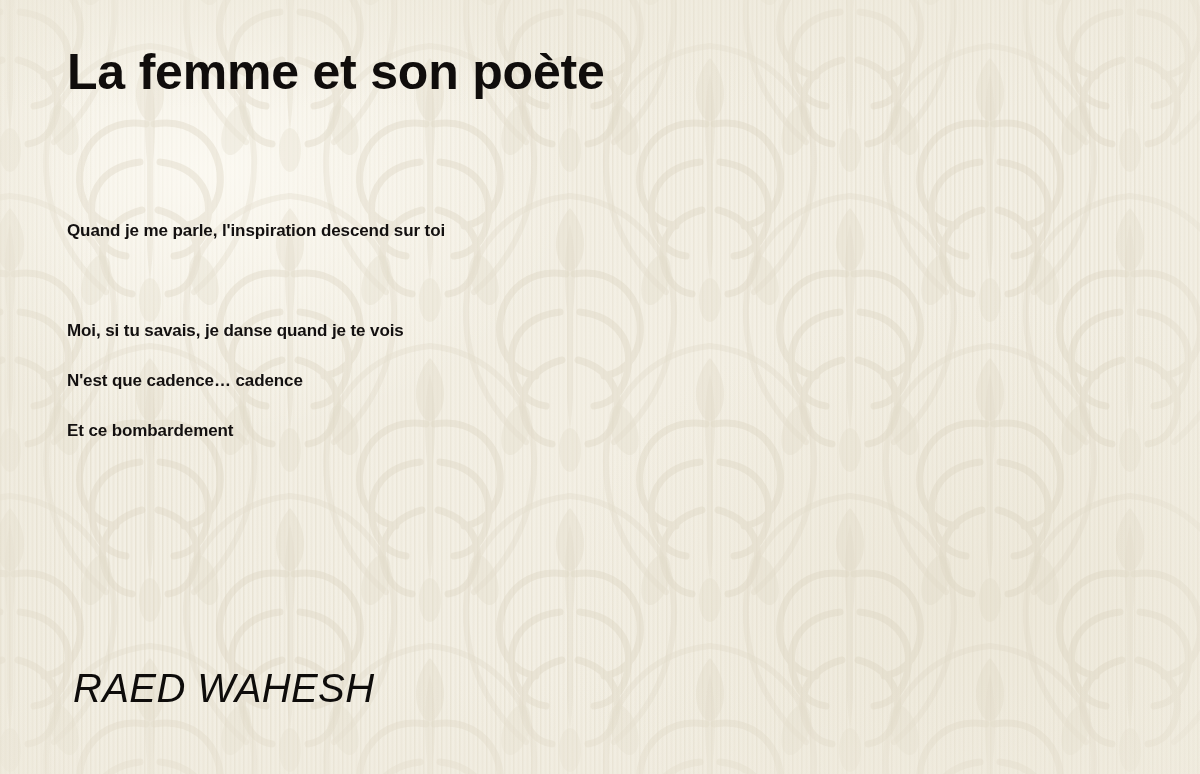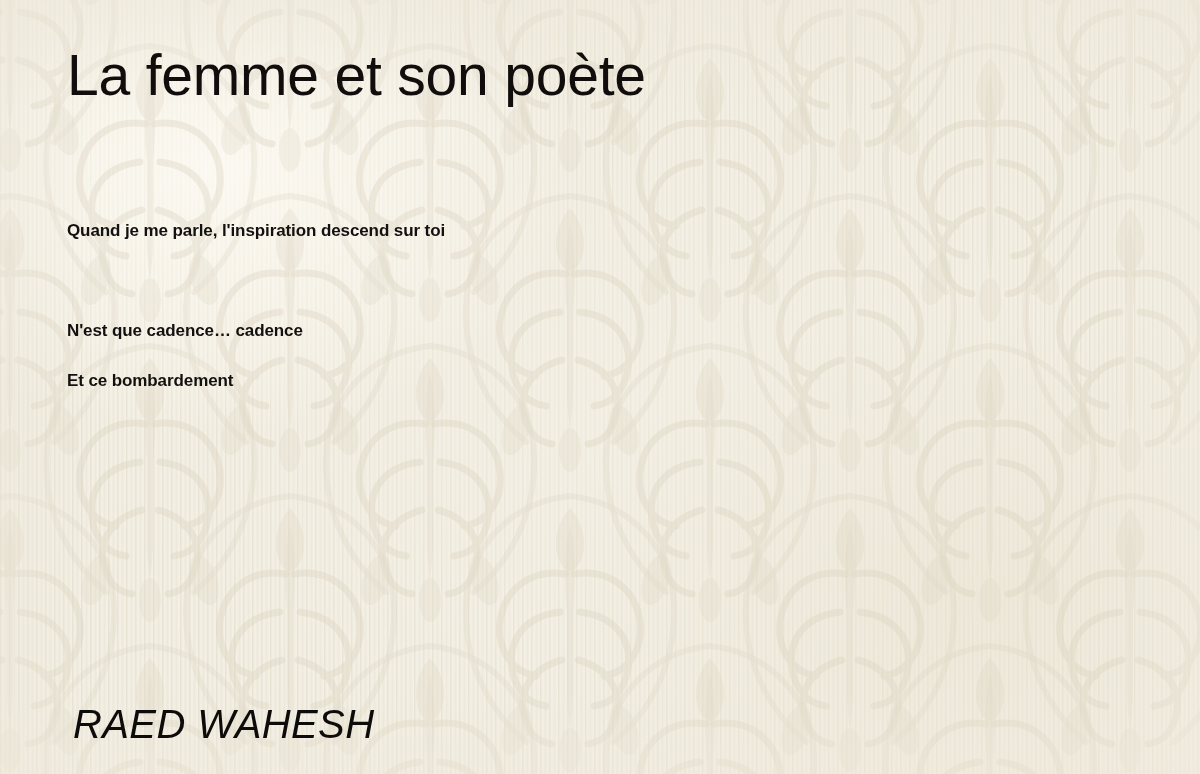--- a/index.html
+++ b/index.html
@@ -84,22 +84,22 @@
     z-index: 5;
     width: 100%;
     height: 100%;
   }
 
   #poem-title {
     position: absolute;
     left: 67px;
     top: 46px;
     margin: 0;
-    font-size: 57px;
-    font-weight: normal;
+    font-size: 50px;
+    font-weight: bold;
     color: #100d0c;
     letter-spacing: -0.2px;
     line-height: 1.05;
     white-space: nowrap;
   }
 
   #poem-body {
     position: absolute;
     left: 67px;
     top: 206px;
@@ -119,21 +119,21 @@
     font-weight: bold;
     color: #131010;
     line-height: 50px;
     white-space: nowrap;
     letter-spacing: -0.1px;
   }
 
   #poem-author {
     position: absolute;
     left: 73px;
-    top: 702px;
+    top: 666px;
     font-size: 40px;
     font-weight: normal;
     font-style: italic;
     color: #0e0c0b;
     letter-spacing: 0.4px;
     white-space: nowrap;
   }
 </style>
 </head>
 <body>
@@ -215,20 +215,21 @@
 
     <h1 id="poem-title">La femme et son poète</h1>
 
     <div id="poem-body">
 
       <div class="stanza">
         <div class="poem-line">Quand je me parle, l'inspiration descend sur toi</div>
       </div>
 
       <div class="stanza">
+        <div class="poem-line">Moi, si tu savais, je danse quand je te vois</div>
         <div class="poem-line">N'est que cadence… cadence</div>
         <div class="poem-line">Et ce bombardement</div>
       </div>
 
     </div>
 
     <div id="poem-author">RAED WAHESH</div>
 
   </div>
 </div>

